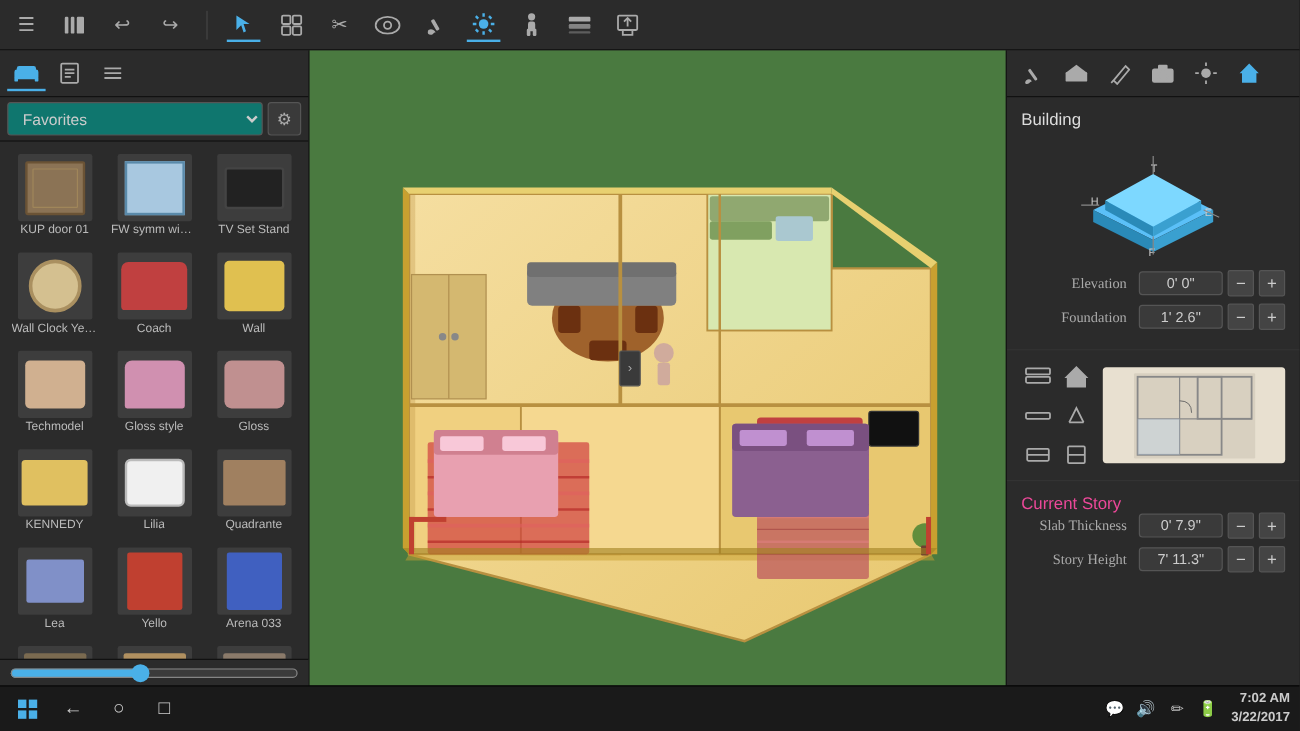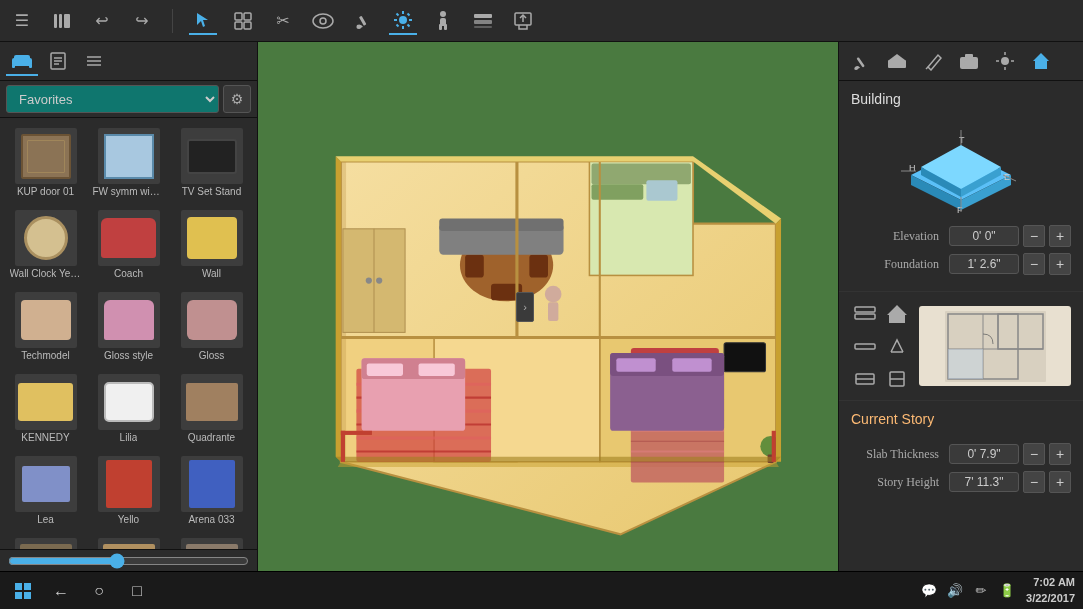--- a/index.html
+++ b/index.html
@@ -177,21 +177,21 @@
       display: flex; align-items: center; justify-content: center;
       color: #aaa; font-size: 14px; cursor: pointer;
     }
     .mini-map {
       flex: 1; height: 80px;
       background: #e8e0d0; border-radius: 3px;
       display: flex; align-items: center; justify-content: center;
       overflow: hidden;
     }
     #current-story { padding: 10px 12px; }
-    #current-story h3 { font-size: 14px; color: #fdba74; margin-bottom: 16px; font-weight: normal; }
+    #current-story h3 { font-size: 14px; color: #ec4899; margin-bottom: 0; font-weight: normal; }
 
     
     #taskbar {
       height: 38px;
       background: #1a1a1a;
       display: flex;
       align-items: center;
       padding: 0 8px;
       gap: 8px;
       border-top: 1px solid #000;

